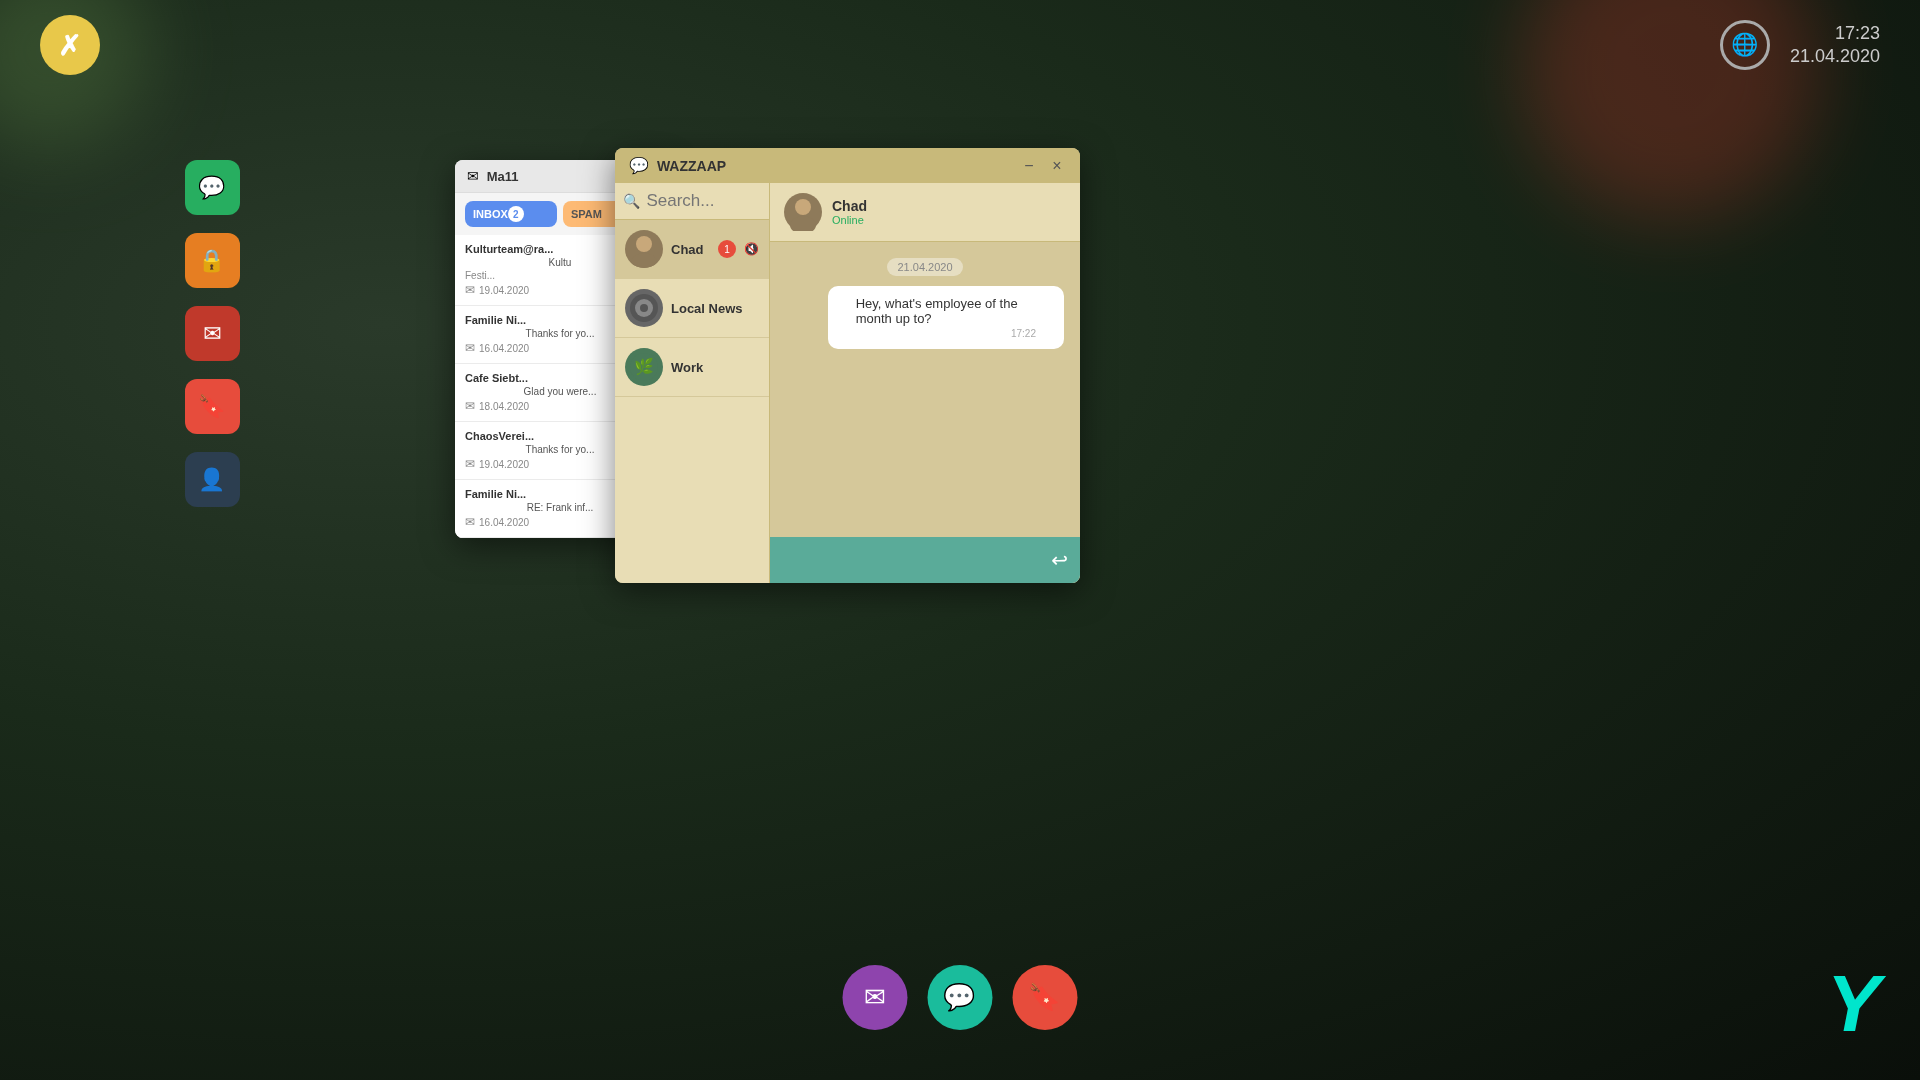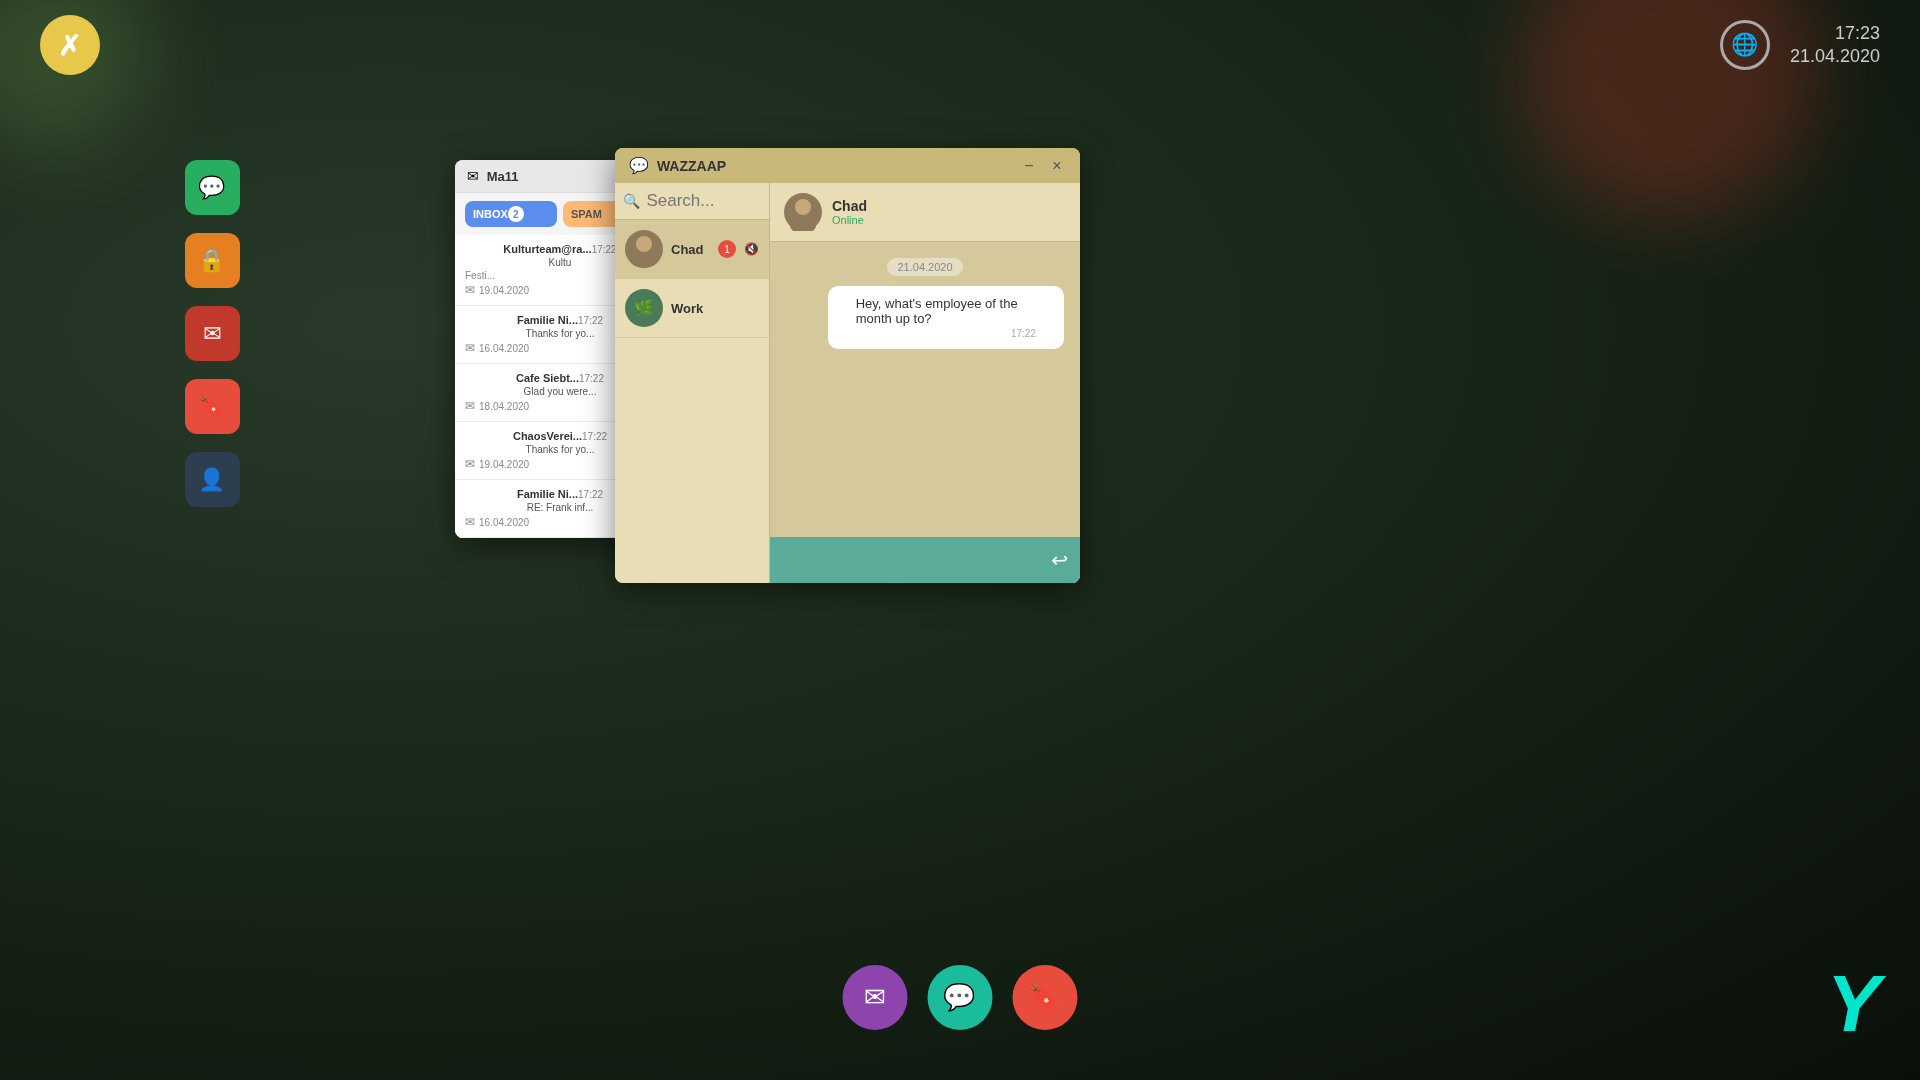--- a/index.html
+++ b/index.html
@@ -179,21 +179,21 @@
     .mail-list { padding: 0; }
 
     .mail-item {
       padding: 8px 10px;
       border-bottom: 1px solid #ebebeb;
       cursor: pointer;
       background: #fff;
     }
 
     .mail-item-header {
-      display: flex; justify-content: center; align-items: center;
+      display: flex; justify-content: space-between; align-items: center;
       margin-bottom: 2px;
     }
 
     .mail-item-from { font-size: 11px; font-weight: bold; color: #333; }
     .mail-item-time { font-size: 10px; color: #888; }
     .mail-item-subject { font-size: 10px; color: #555; margin-bottom: 2px; text-align: center; }
     .mail-item-preview { font-size: 10px; color: #888; }
     
     .mail-item-footer {
       display: flex; align-items: center; gap: 4px; margin-top: 2px;
@@ -521,20 +521,32 @@
             <ellipse cx="19" cy="32" rx="13" ry="9" fill="#8e7a5a"></ellipse>
           </svg>
         </div>
         <div class="contact-info">
           <span class="contact-name">Chad</span>
         </div>
         <div class="contact-badge">1</div>
         <span class="contact-muted">🔇</span>
       </div>
 
+      <div class="contact-item">
+        <div class="contact-avatar news">
+          <svg width="38" height="38" viewBox="0 0 38 38">
+            <circle cx="19" cy="19" r="14" fill="#555"></circle>
+            <circle cx="19" cy="19" r="9" fill="#888"></circle>
+            <circle cx="19" cy="19" r="4" fill="#555"></circle>
+          </svg>
+        </div>
+        <div class="contact-info">
+          <span class="contact-name">Local News</span>
+        </div>
+      </div>
 
       <div class="contact-item">
         <div class="contact-avatar work">
           <svg width="38" height="38" viewBox="0 0 38 38">
             <circle cx="19" cy="19" r="14" fill="#4a7a5a"></circle>
             <text x="19" y="24" text-anchor="middle" fill="#fff" font-size="16">🌿</text>
           </svg>
         </div>
         <div class="contact-info">
           <span class="contact-name">Work</span>

